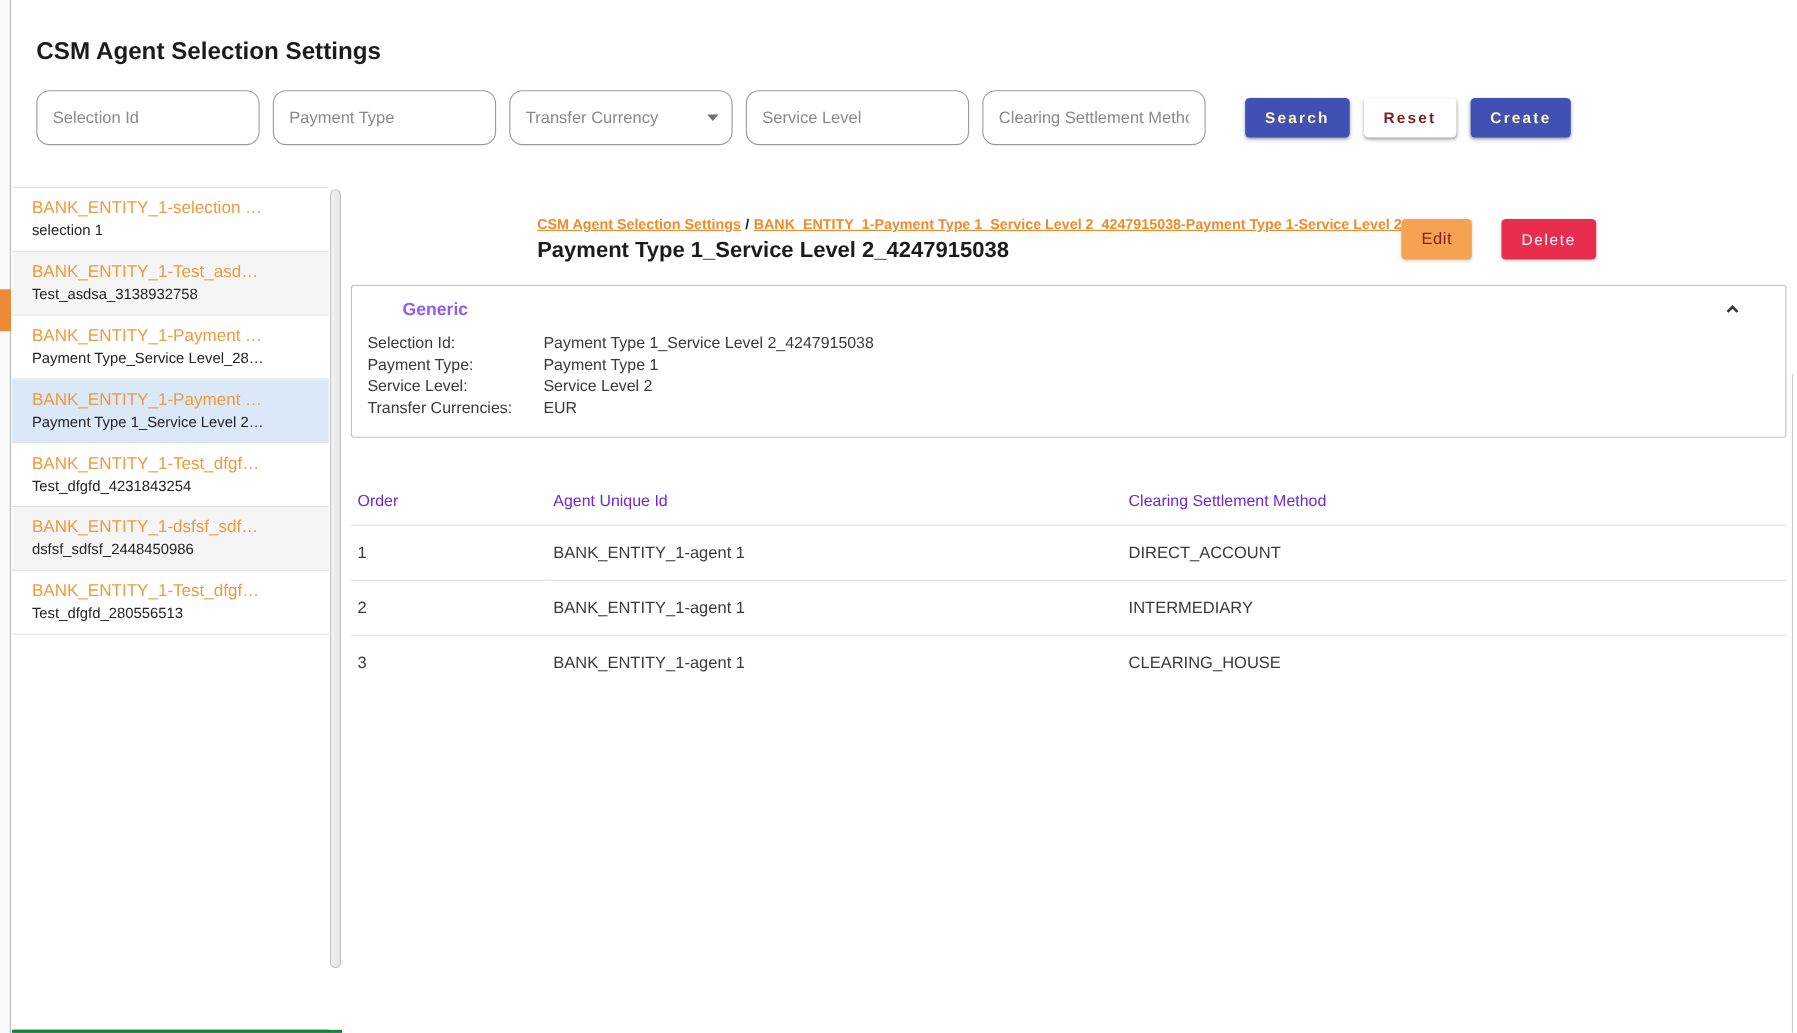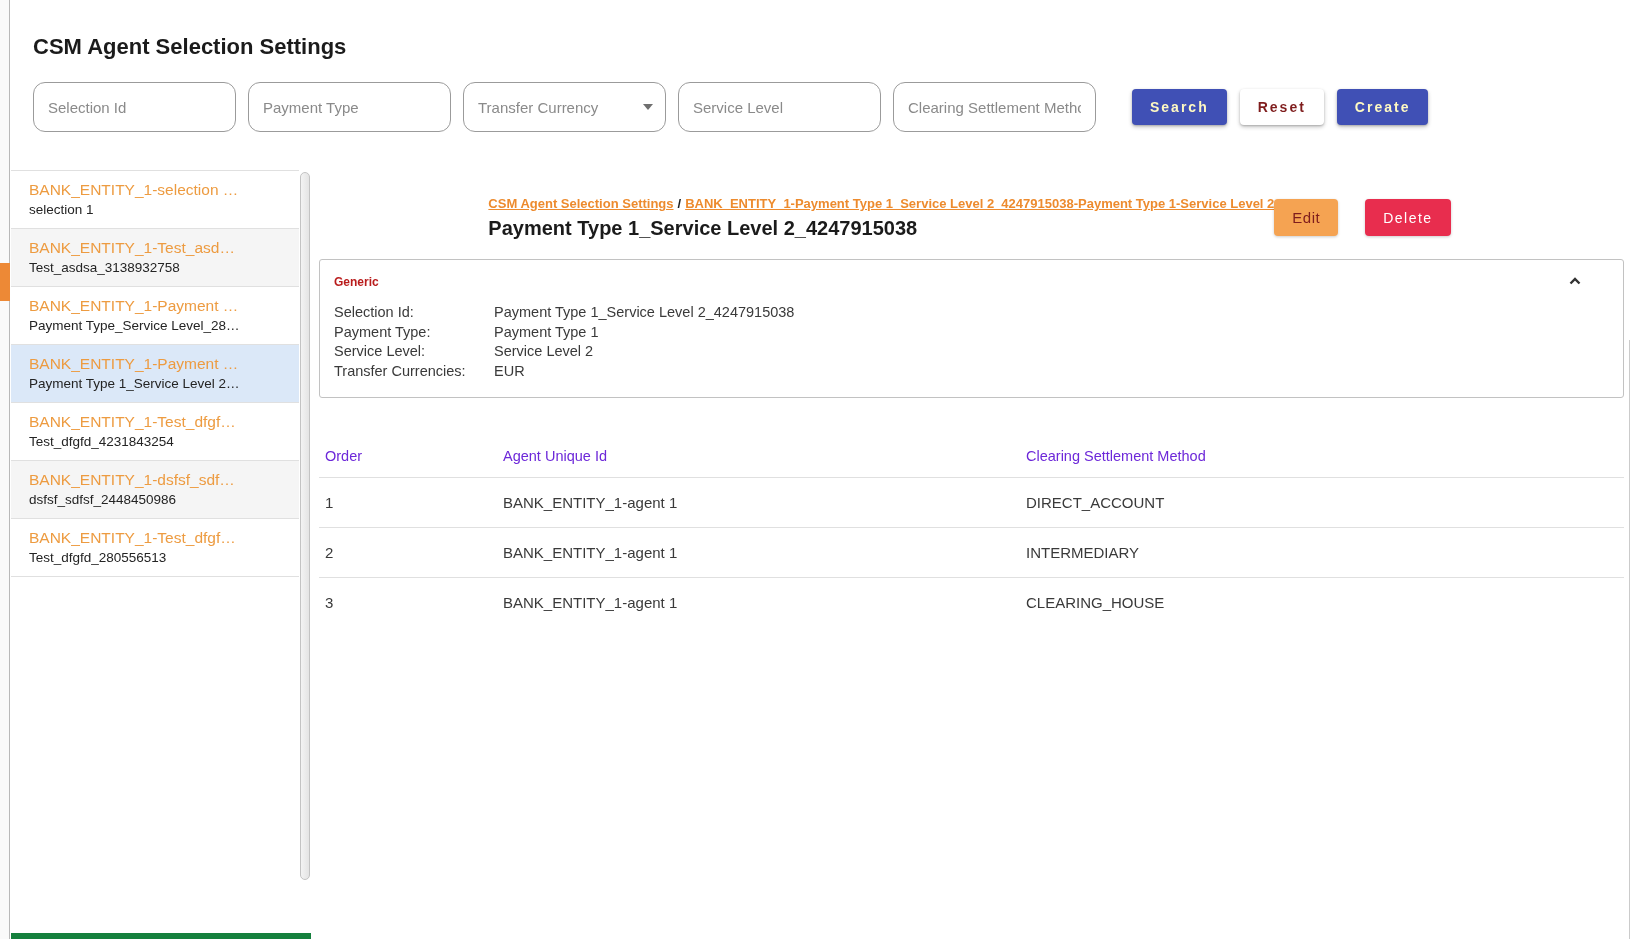--- a/index.html
+++ b/index.html
@@ -31,21 +31,21 @@
     font-size: 14px; letter-spacing: 2px; padding: 0 18px; cursor: pointer;
     box-shadow: 0 2px 4px rgba(0,0,0,0.22), 0 1px 2px rgba(0,0,0,0.18); }
   .btn-primary { background: #4050b5; color: #fef9c3; }
   .btn-plain { background: #fff; color: #7f1d1d; }
   .btn-search { margin-left: 24px; }
   .btn + .btn { margin-left: 13px; }
 
   
   .content { flex: 1; display: flex; min-height: 0; position: relative; }
 
-  .sidebar-wrap { flex: 0 0 300px; display: flex; border-bottom: 6px solid #15803d; }
+  .sidebar-wrap { flex: 0 0 300px; display: flex; border-bottom: 3px solid #15803d; }
   .sidebar { width: 288px; border-top: 1px solid #e0e0e0; }
   .side-item { height: 58px; padding: 9px 16px 0 18px; border-bottom: 1px solid #e0e0e0;
     cursor: pointer; background: #fff; overflow: hidden; }
   .side-item.striped { background: #f5f5f5; }
   .side-item.selected { background: #dbe8f8; }
   .side-item .ttl { font-size: 15.5px; color: #ed9b40; line-height: 20px; white-space: nowrap; overflow: hidden; }
   .side-item .sub { font-size: 13.5px; color: #242424; line-height: 18px; margin-top: 1px; white-space: nowrap; overflow: hidden; }
   .side-scrollbar { width: 12px; position: relative; background: #fff; }
   .side-scrollbar .thumb { position: absolute; left: 1px; top: 2px; width: 10px; height: 708px;
     background: linear-gradient(to right, #f3f3f3, #e4e4e4); border: 1px solid #c3c3c3; border-radius: 6px; }
@@ -60,21 +60,21 @@
   .page-title { font-size: 20px; font-weight: bold; color: #1b1b1b; margin-top: 5px; }
   .action-btns { display: flex; gap: 14px; padding-top: 3px; margin-right: 4px; }
   .btn-edit { background: #f5a352; color: #7f1d1d; letter-spacing: 0.5px; font-size: 15px;
     font-weight: normal; height: 37px; box-shadow: 0 1px 3px rgba(0,0,0,0.2); }
   .btn-delete { background: #e82d4e; color: #fff; letter-spacing: 1.5px; font-size: 14px;
     font-weight: normal; height: 37px; box-shadow: 0 1px 3px rgba(0,0,0,0.2); }
 
   .panel { margin-top: 19px; border: 1px solid #c2c2c2; border-radius: 3px;
     padding: 12px 16px 16px 14px; }
   .panel-head { display: flex; justify-content: space-between; align-items: center; }
-  .panel-head h3 { font-size: 12px; font-weight: bold; color: #b91c1c; }
+  .panel-head h3 { font-size: 16px; font-weight: bold; color: #8b5cf6; margin-left: 32px; }
   .collapse-btn { background: none; border: none; cursor: pointer; margin-right: 22px;
     width: 20px; height: 20px; display: flex; align-items: center; justify-content: center; }
   .fields { margin-top: 11px; }
   .field-row { display: flex; line-height: 19.5px; font-size: 14.5px; color: #3a3a3a; }
   .field-row .lbl { width: 160px; flex: 0 0 160px; }
 
   table.agents { margin-top: 36px; width: 100%; border-collapse: collapse; }
   table.agents th { text-align: left; font-weight: normal; font-size: 14.5px; color: #6d28d9;
     padding: 14px 0 13px 6px; }
   table.agents td { font-size: 15px; color: #3a3a3a; padding: 16px 0 16px 6px; }

